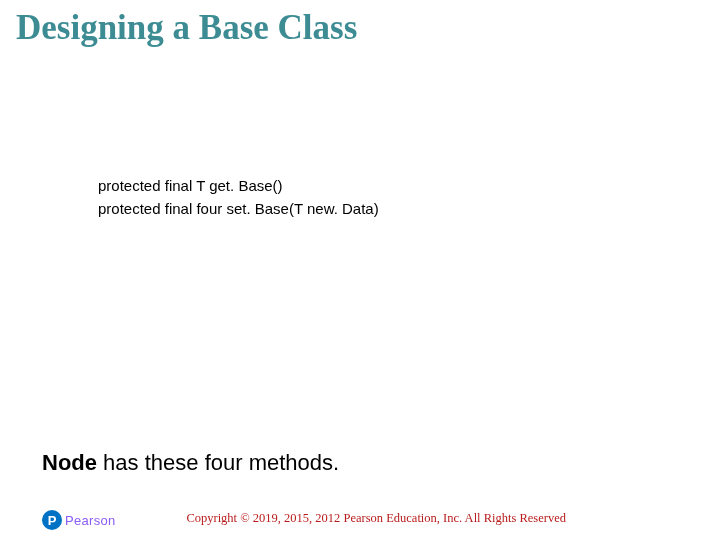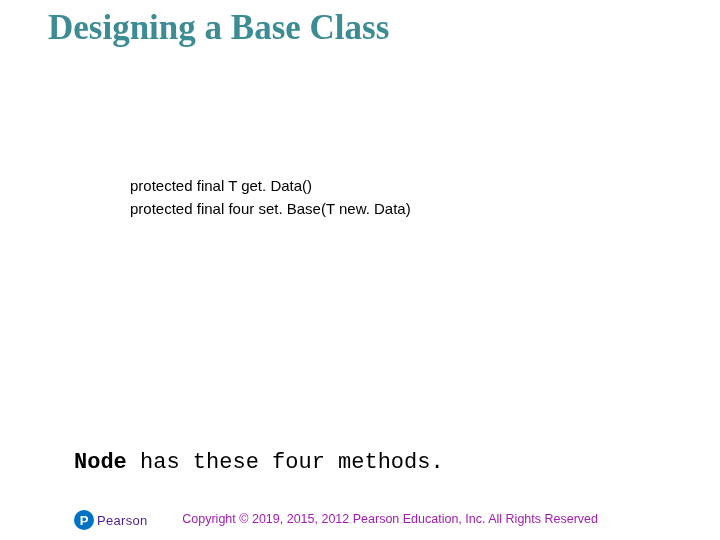--- a/index.html
+++ b/index.html
@@ -1,37 +1,37 @@
 <!DOCTYPE html>
 <html><head>
 <meta charset="utf-8">
 <style>
   * { margin: 0; padding: 0; box-sizing: border-box; }
   html, body { width: 720px; height: 540px; background: #fff; font-family: Georgia, 'Times New Roman', serif; overflow: hidden; }
-  .slide { position: relative; width: 584px; height: 540px; margin-left: 32px; }
+  .slide { position: relative; width: 584px; height: 540px; }
   .title { position: absolute; top: 8px; left: 16px; font-size: 35px; font-weight: bold; color: #3d8c94; font-family: Georgia, 'Times New Roman', serif; }
   .code-block { position: absolute; top: 174px; left: 98px; font-family: Arial, Helvetica, sans-serif; font-size: 15px; line-height: 1.55; color: #000; }
   .code-block .line { white-space: nowrap; }
   .kw { font-weight: normal; }
-  .subtitle { position: absolute; top: 450px; left: 42px; font-size: 22px; color: #000; font-family: Liberation Mono, monospace; }
+  .subtitle { position: absolute; top: 450px; left: 42px; font-size: 22px; color: #000; font-family: Liberation Sans, sans-serif; }
   .subtitle .node-word { font-weight: bold; }
   .footer { position: absolute; bottom: 14px; right: 18px; left: 0; }
-  .copyright { position: absolute; right: 0; bottom: 0; font-family: Liberation Sans, sans-serif; font-size: 12.5px; color: #a21caf; }
+  .copyright { position: absolute; right: 0; bottom: 0; font-family: Liberation Serif, serif; font-size: 12.5px; color: #b91c1c; }
   .logo { position: absolute; left: 42px; bottom: -4px; display: flex; align-items: center; gap: 1px; }
   .logo-badge { width: 20px; height: 20px; border-radius: 50%; background: #0072c6; display: flex; align-items: center; justify-content: center; color: #fff; font-family: Arial, sans-serif; font-weight: bold; font-size: 13px; }
-  .logo-text { font-family: Arial, Helvetica, sans-serif; font-size: 13px; color: #4c1d95; letter-spacing: 0.3px; margin-left: 2px; }
+  .logo-text { font-family: Arial, Helvetica, sans-serif; font-size: 13px; color: #8b5cf6; letter-spacing: 0.3px; margin-left: 2px; }
 </style>
 </head>
 <body>
 
 <div class="slide">
   <h1 class="title">Designing a Base Class</h1>
 
   <div class="code-block">
-    <div class="line"><span class="kw">protected final</span><span> T get. Data()</span></div>
+    <div class="line"><span class="kw">protected final</span><span> T get. Base()</span></div>
     <div class="line"><span class="kw">protected final four</span><span> set. Base(T new. Data)</span></div>
   </div>
 
   <div class="subtitle">
     <span class="node-word">Node</span><span> has these four methods.</span>
   </div>
 
   <div class="footer">
     <div class="logo">
       <div class="logo-badge">

